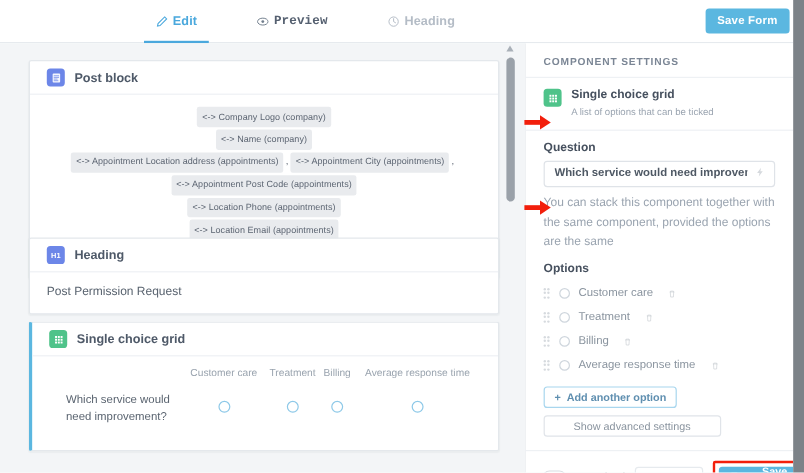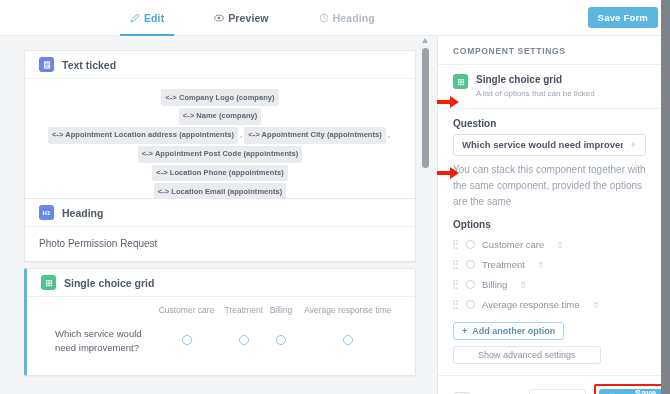--- a/index.html
+++ b/index.html
@@ -55,21 +55,21 @@
   }
   .tab .ticon { width: 10px; height: 10px; display:inline-block; }
   .tab.active { color: #4aa8dd; font-weight: 600; }
   .tab.active:after {
     content: "";
     position: absolute;
     left: 0; right: 0; bottom: 0;
     height: 2px;
     background: #4aa8dd;
   }
-  .tab.inactive-dark { color: #556070; font-weight: 600; }
+  .tab.inactive-dark { color: #556070; font-weight: 600; font-family: Liberation Mono, monospace; }
   .tab.inactive-light { color: #b4bcc6; font-weight: 600; }
 
   .save-form-btn {
     position: absolute;
     right: 12px; top: 7px;
     height: 21px;
     padding: 0 10px;
     background: #5bb7e0;
     color: #ffffff;
     border: none;
@@ -135,21 +135,21 @@
   .tagrow { font-size: 0; }
   .chip {
     display: inline-block;
     background: #e9ebee;
     color: #5c6572;
     font-size: 7.5px;
     padding: 1.5px 4px;
     border-radius: 2px;
     margin: 1px 0;
     white-space: nowrap;
-    font-weight: 700;
+    font-weight: 400;
     letter-spacing: .05px;
   }
   .chip-sep { font-size: 8px; color: #5c6572; display:inline-block; padding: 0 2px; }
 
   .heading-text {
     font-size: 10px;
     color: #59636f;
     padding: 2px 0 1px;
   }
 
@@ -489,21 +489,21 @@
     <div class="card" style="top:14px;">
       <div class="card-head">
         <span class="blk-icon blue">
           <svg viewBox="0 0 16 16" width="10" height="10">
               <rect x="3" y="2" width="10" height="12" rx="1.2" fill="#fff" opacity=".92"></rect>
               <g stroke="#6c86e8" stroke-width="1" stroke-linecap="round">
                 <path d="M5 5h6M5 7.2h6M5 9.4h4M5 11.6h5"></path>
               </g>
             </svg>
         </span>
-        <span class="label">Text ticked</span>
+        <span class="label">Post block</span>
       </div>
       <div class="card-body">
         <div class="tagrows">
           <div class="tagrow"><span class="chip">&lt;-&gt; Company Logo (company)</span></div>
           <div class="tagrow"><span class="chip">&lt;-&gt; Name (company)</span></div>
           <div class="tagrow">
             <span class="chip">&lt;-&gt; Appointment Location address (appointments)</span><span class="chip-sep">,</span><span class="chip">&lt;-&gt; Appointment City (appointments)</span><span class="chip-sep">,</span>
           </div>
           <div class="tagrow"><span class="chip">&lt;-&gt; Appointment Post Code (appointments)</span></div>
           <div class="tagrow"><span class="chip">&lt;-&gt; Location Phone (appointments)</span></div>
@@ -516,21 +516,21 @@
     <div class="card" style="top:162px;">
       <div class="card-head">
         <span class="blk-icon blue">
           <svg viewBox="0 0 16 16" width="11" height="11">
               <text x="8" y="11.6" text-anchor="middle" font-family="Liberation Sans, sans-serif" font-size="9" font-weight="700" fill="#ffffff">H1</text>
             </svg>
         </span>
         <span class="label">Heading</span>
       </div>
       <div class="card-body">
-        <div class="heading-text">Photo Permission Request</div>
+        <div class="heading-text">Post Permission Request</div>
       </div>
     </div>
 
     <div class="card selected" style="top:232px;">
       <div class="card-head">
         <span class="blk-icon green">
           <svg viewBox="0 0 16 16" width="10" height="10">
               <g fill="#ffffff">
                 <rect x="3" y="3.2" width="2.6" height="2.6"></rect>
                 <rect x="6.7" y="3.2" width="2.6" height="2.6"></rect>

